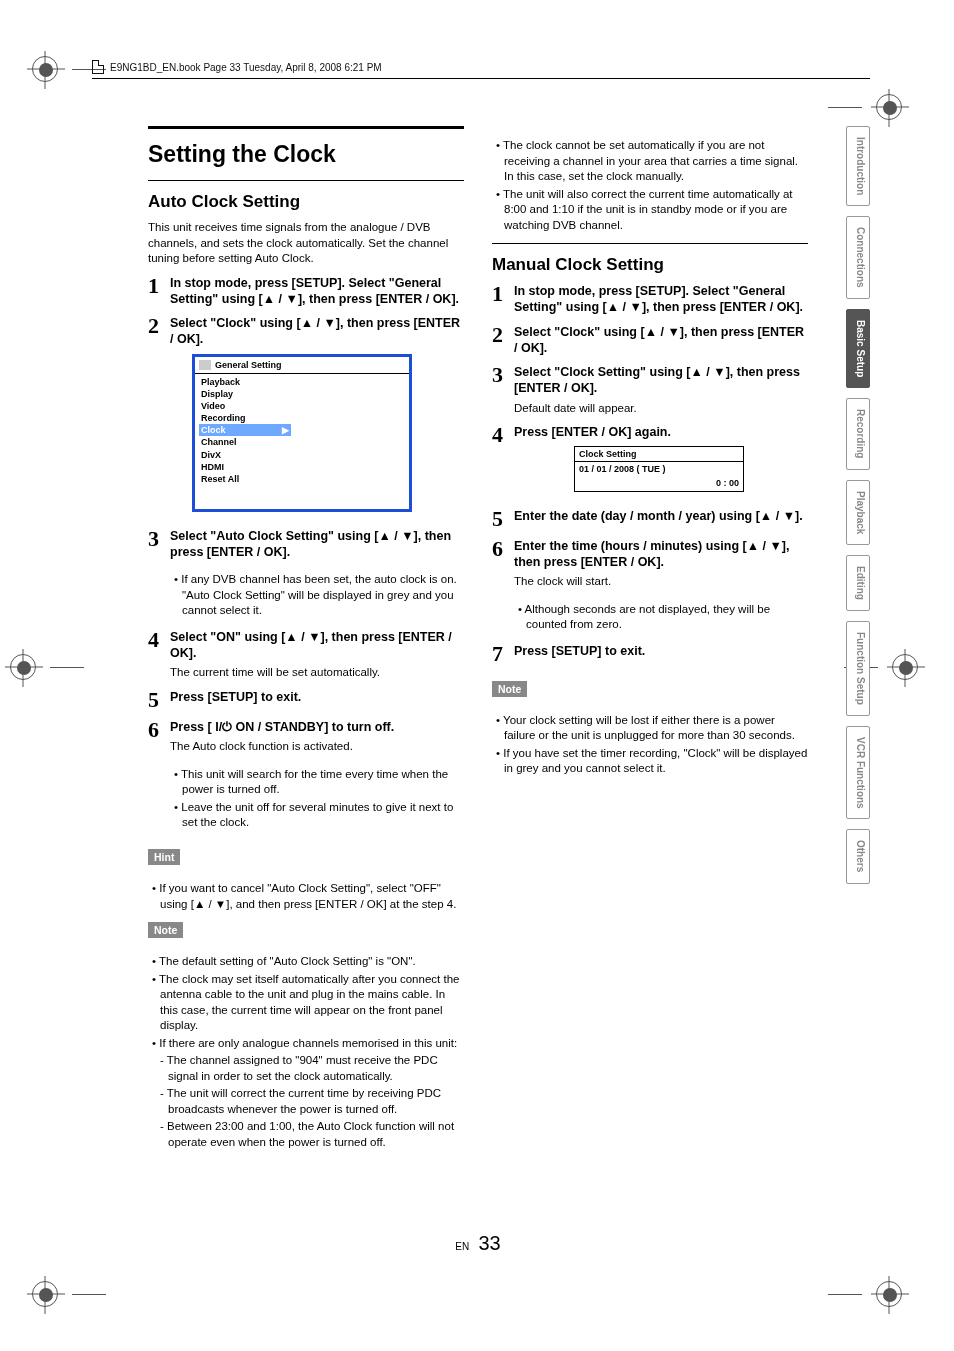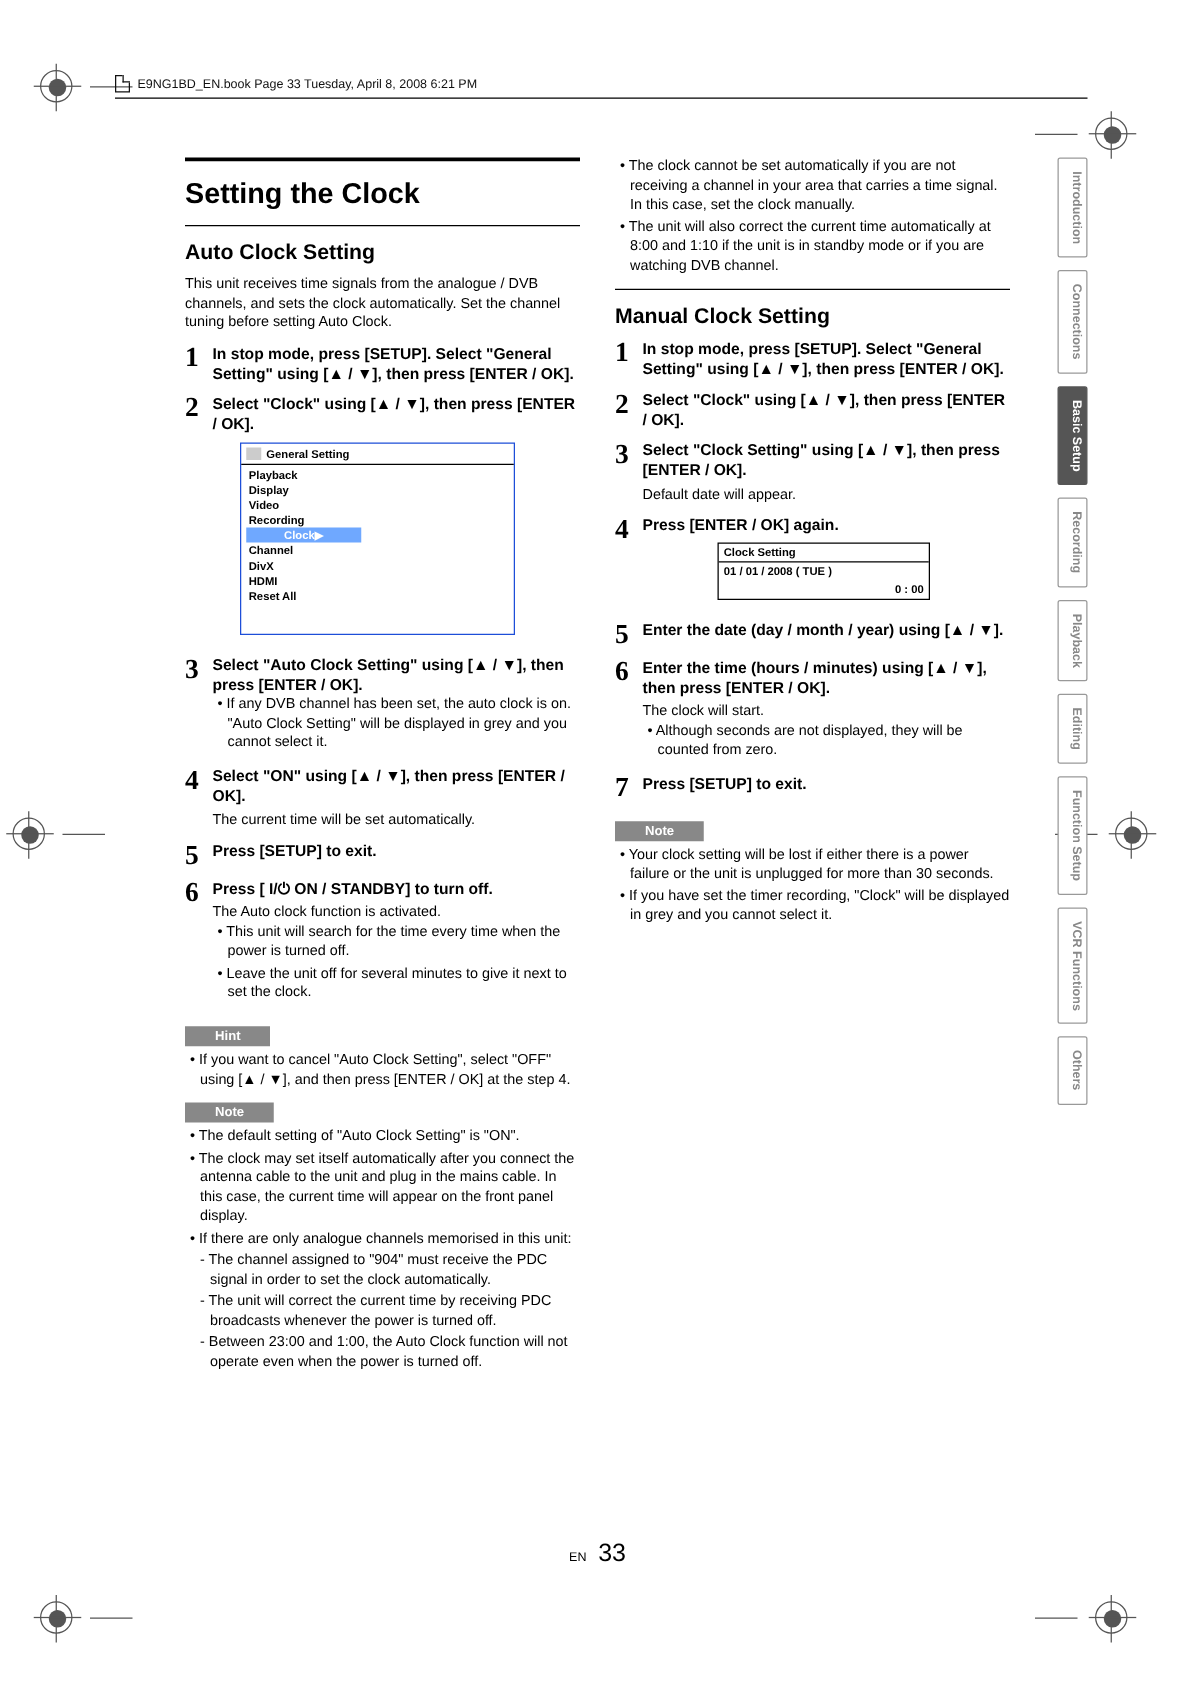--- a/index.html
+++ b/index.html
@@ -65,41 +65,41 @@
   .intro { font-size: 11.5px; margin-bottom: 8px; }
   ol.steps { list-style: none; }
   ol.steps > li { display: flex; margin-bottom: 8px; }
   .step-num {
     font-family: "Times New Roman", serif;
     font-size: 22px; font-weight: bold; width: 22px; flex: 0 0 22px; line-height: 1;
   }
   .step-body { flex: 1; }
   .step-head { font-weight: bold; font-size: 12.5px; line-height: 1.3; }
   .step-sub { font-size: 11.5px; margin-top: 4px; }
-  .bullets { margin-top: 0; }
+  .bullets { margin-top: 12px; }
   .bullets .b { font-size: 11.5px; padding-left: 12px; text-indent: -8px; margin-bottom: 2px; }
   .sub-dashes .d { font-size: 11.5px; padding-left: 20px; text-indent: -8px; margin-bottom: 2px; }
   .tag {
     display: inline-block; background: #888; color: #fff;
-    font-size: 10.5px; font-weight: bold; padding: 1px 24px; margin: 8px 0 4px;
+    font-size: 10.5px; font-weight: bold; padding: 1px 6px; margin: 8px 0 4px;
   }
   .menu-box {
-    width: 220px; border: 1px solid #1d4ed8; margin: 6px 0 8px 22px;
+    width: 220px; border: 3px solid #1d4ed8; margin: 6px 0 8px 22px;
     font-size: 9px;
   }
   .menu-title {
     padding: 2px 4px; border-bottom: 1px solid #000; font-weight: bold;
     display: flex; align-items: center; gap: 4px;
   }
   .menu-title .wrench {
     width: 12px; height: 10px; display: inline-block; position: relative; background: #ccc;
   }
   .menu-list { padding: 2px 4px 24px; width: 100px; }
   .menu-list div { padding: 0 2px; font-weight: bold; }
-  .menu-list .sel { background: #6fa8ff; color: #fff; display: flex; justify-content: center; }
+  .menu-list .sel { background: #6fa8ff; color: #fff; display: flex; justify-content: space-between; }
   .clock-box {
     width: 170px; border: 1px solid #000; margin: 6px 0 8px 60px; font-size: 9px;
   }
   .clock-box .ct { padding: 1px 4px; font-weight: bold; border-bottom: 1px solid #000; }
   .clock-box .cv { padding: 1px 4px; text-align: left; font-weight: bold;}
   .clock-box .cv2 { padding: 0 4px 2px; text-align: right; font-weight: bold; }
 
   .side-tabs {
     position: absolute; top: 126px; right: 84px; width: 24px;
     display: flex; flex-direction: column; gap: 10px;

